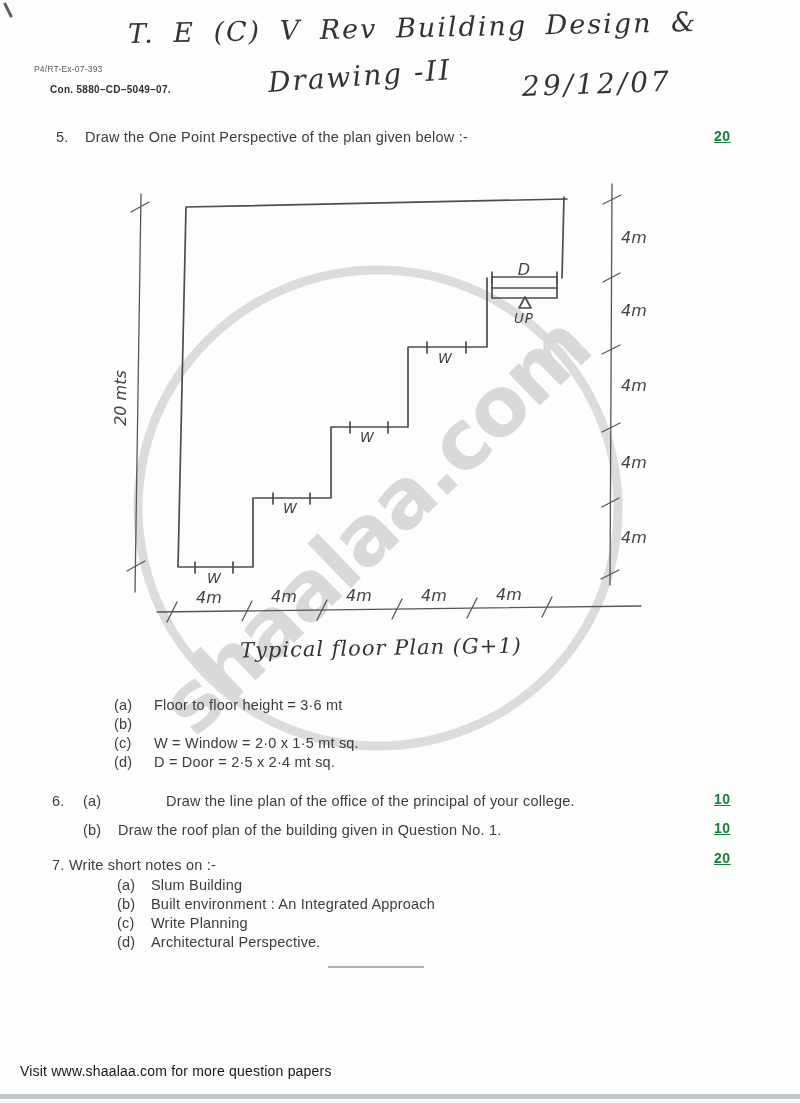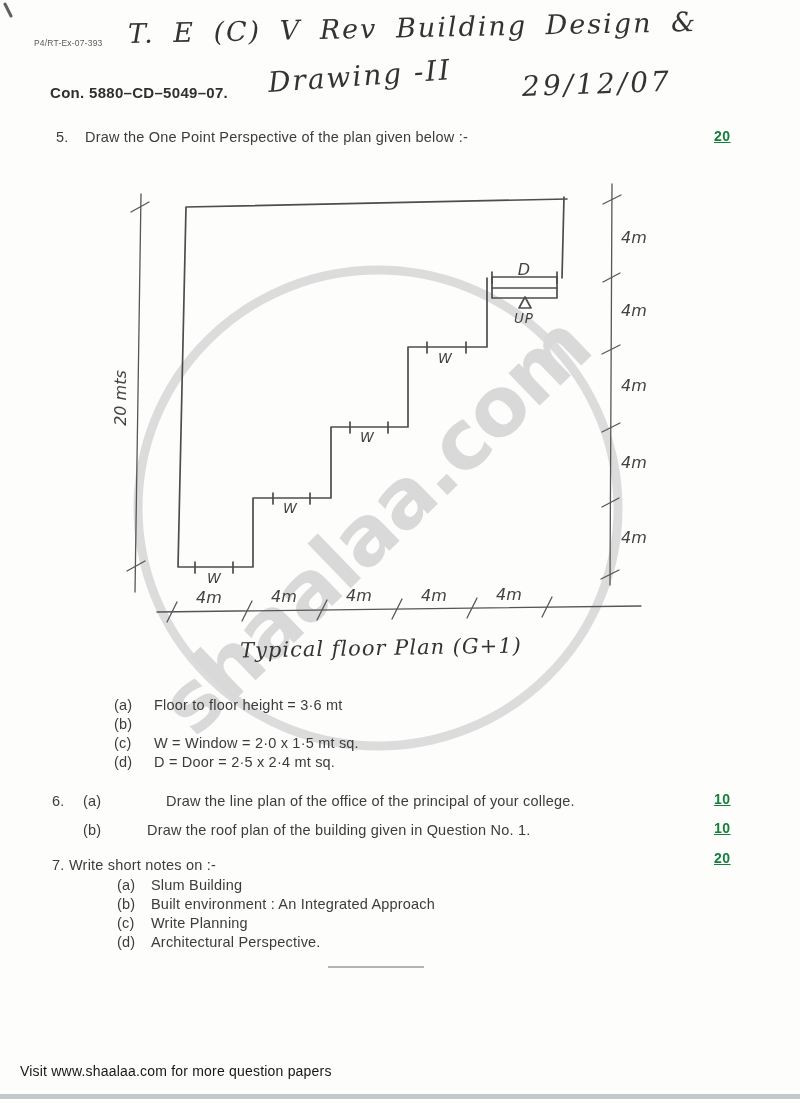--- a/index.html
+++ b/index.html
@@ -10,22 +10,22 @@
   }
   .abs { position:absolute; white-space:nowrap; }
   .pt  { font-size:14.5px; color:#3c3c3c; letter-spacing:0.2px; }
   .marks { font-size:14px; font-weight:700; color:#15803d; letter-spacing:0.5px;text-decoration:underline; }
   .hw {
     font-family:"DejaVu Serif", serif; font-style:italic; color:#333;
   }
   .hw1 { left:128px; top:18px; font-size:27px; letter-spacing:2px; word-spacing:8px; transform:rotate(-1.2deg); transform-origin:left center; }
   .hw2 { left:268px; top:66px; font-size:28px; letter-spacing:2px; transform:rotate(-4deg); transform-origin:left center; }
   .hwdate { left:522px; top:70px; font-size:28px; letter-spacing:3px; transform:rotate(-2deg); transform-origin:left center; }
-  .print-code { left:34px; top:38px; font-size:8.5px; color:#5a5a5a; letter-spacing:0.2px; }
-  .con-number { left:50px; top:84px; font-size:15px; font-weight:700; color:#2f2f2f; letter-spacing:0.3px; }
+  .print-code { left:34px; top:64px; font-size:8.5px; color:#5a5a5a; letter-spacing:0.2px; }
+  .con-number { left:50px; top:84px; font-size:10px; font-weight:700; color:#2f2f2f; letter-spacing:0.3px; }
   .caption {
     left:240px; top:636px; width:280px; text-align:center;
     font-family:"DejaVu Serif", serif; font-style:italic; font-size:21px;
     color:#333; letter-spacing:1px; transform:rotate(-1deg);
   }
   svg.layer { position:absolute; left:0; top:0; pointer-events:none; }
   .hwsvg { font-family:"DejaVu Sans", sans-serif; font-style:italic; fill:#424242; }
   .divider { left:328px; top:966px; width:96px; height:2px; background:#9a9a9a; opacity:0.75; }
   .footer-text { left:20px; top:1063px; font-size:14px; color:#161616; letter-spacing:0.2px; }
   .bottom-scan-line { left:0; top:1094px; width:800px; height:5px; background:#c3c8ca; }
@@ -106,21 +106,21 @@
   <div class="abs pt" style="left:114px; top:735px;">(c)</div>
   <div class="abs pt" style="left:154px; top:735px;">W = Window = 2·0 x 1·5 mt sq.</div>
   <div class="abs pt" style="left:114px; top:754px;">(d)</div>
   <div class="abs pt" style="left:154px; top:754px;">D = Door = 2·5 x 2·4 mt sq.</div>
 
   <div class="abs pt" style="left:52px; top:793px;">6.</div>
   <div class="abs pt" style="left:83px; top:793px;">(a)</div>
   <div class="abs pt" style="left:118px; top:793px;margin-left:48px;">Draw the line plan of the office of the principal of your college.</div>
   <div class="abs marks" style="left:714px; top:791px;">10</div>
   <div class="abs pt" style="left:83px; top:822px;">(b)</div>
-  <div class="abs pt" style="left:118px; top:822px;margin-left:29px;">Draw the roof plan of the building given in Question No. 1.</div>
+  <div class="abs pt" style="left:118px; top:822px;">Draw the roof plan of the building given in Question No. 1.</div>
   <div class="abs marks" style="left:714px; top:820px;">10</div>
 
   <div class="abs pt" style="left:52px; top:857px;">7.</div>
   <div class="abs pt" style="left:69px; top:857px;">Write short notes on :-</div>
   <div class="abs marks" style="left:714px; top:850px;">20</div>
   <div class="abs pt" style="left:117px; top:877px;">(a)</div>
   <div class="abs pt" style="left:151px; top:877px;">Slum Building</div>
   <div class="abs pt" style="left:117px; top:896px;">(b)</div>
   <div class="abs pt" style="left:151px; top:896px;">Built environment : An Integrated Approach</div>
   <div class="abs pt" style="left:117px; top:915px;">(c)</div>

